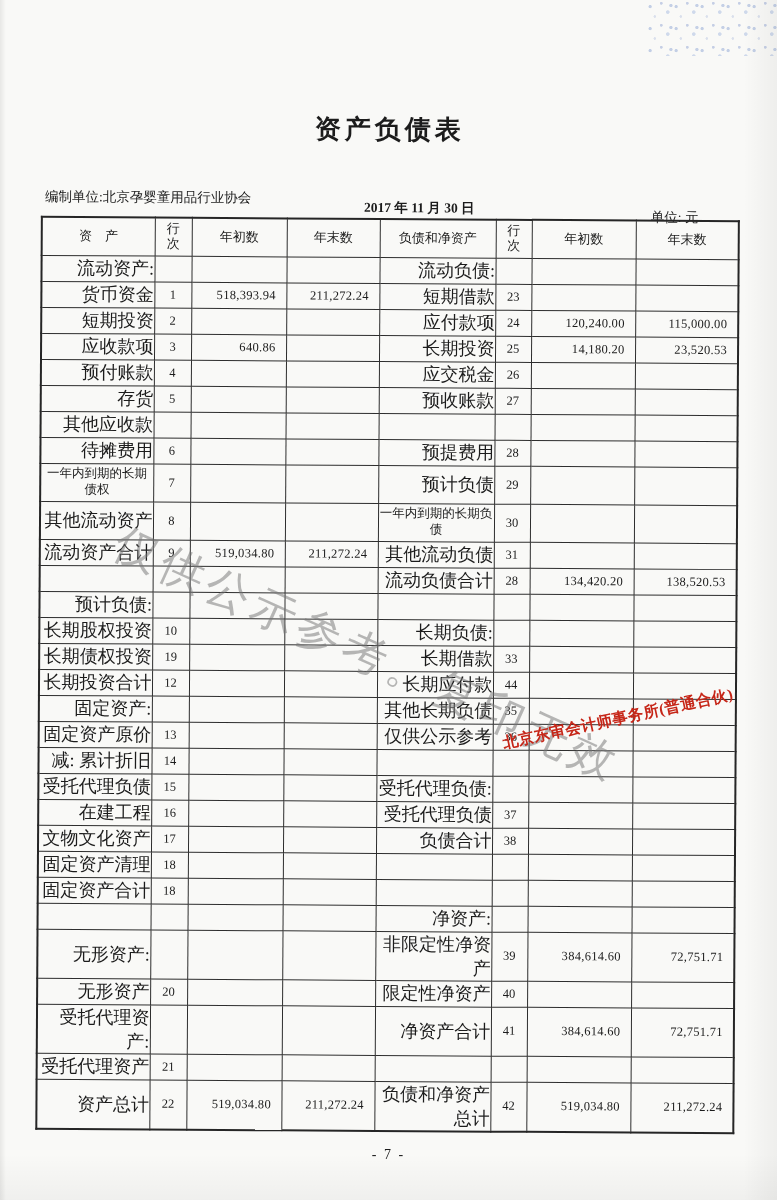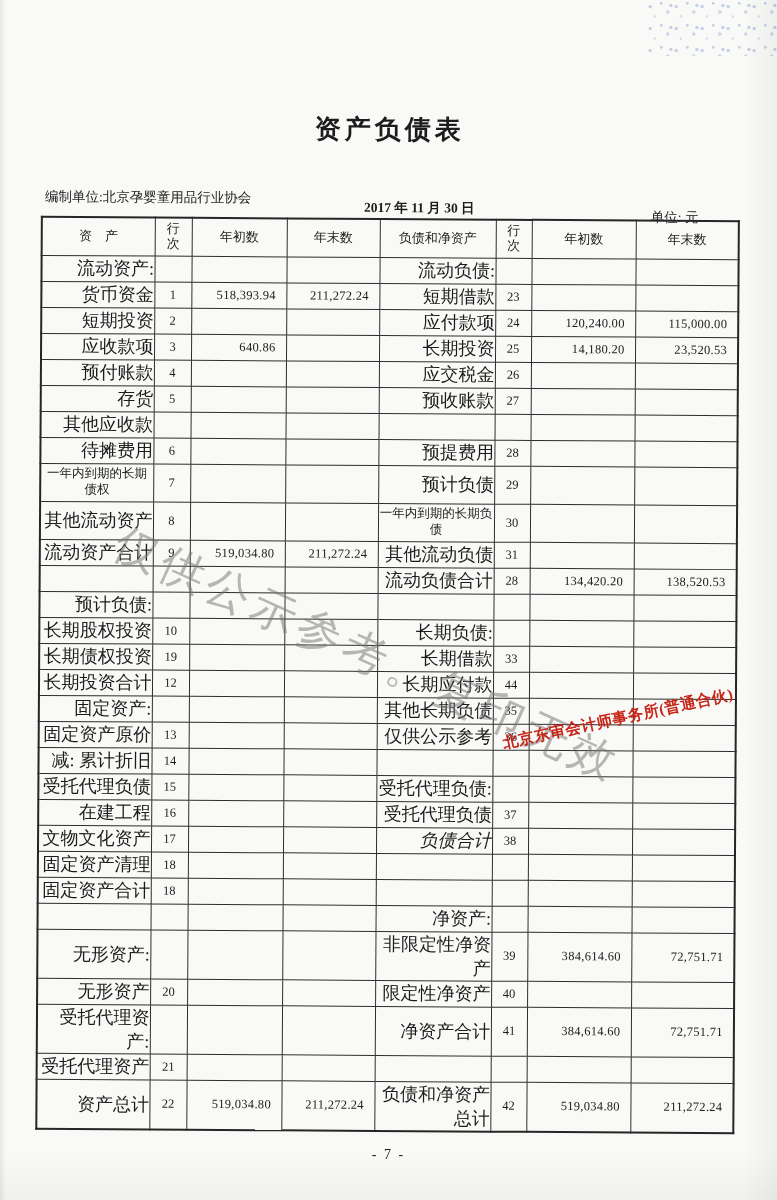--- a/index.html
+++ b/index.html
@@ -54,21 +54,21 @@
   .sheet th{font-weight:500;font-size:13px;text-align:center;line-height:1.15;}
   .th-line{white-space:pre-line;font-size:12.5px;}
   .sheet tbody tr{height:26px;}
   .sheet tbody tr.tall{height:38px;}
   td.name{font-size:18px;text-align:right;}
   td.line{font-size:12.5px;text-align:center;}
   td.num{font-size:12.5px;text-align:right;padding-right:10px;letter-spacing:.3px;}
   .ct-cat{padding-left:6px;}
   .ct-total{padding-left:10px;border-radius:8px;}
   .ct-item{padding-left:18px;}
-  .ct-item2{padding-left:30px;font-style:italic;}
+  .ct-item2{padding-left:30px;}
   .ct-wrap{font-size:12.5px !important;text-align:center !important;line-height:1.25;padding:2px 3px;}
 
   .watermark{
     position:absolute;left:130px;top:515px;
     transform:rotate(24deg);transform-origin:0 0;
     font-size:45px;letter-spacing:5px;white-space:nowrap;
     color:rgba(118,118,118,0.52);
     z-index:3;pointer-events:none;font-weight:400;
   }
   .stamp{

